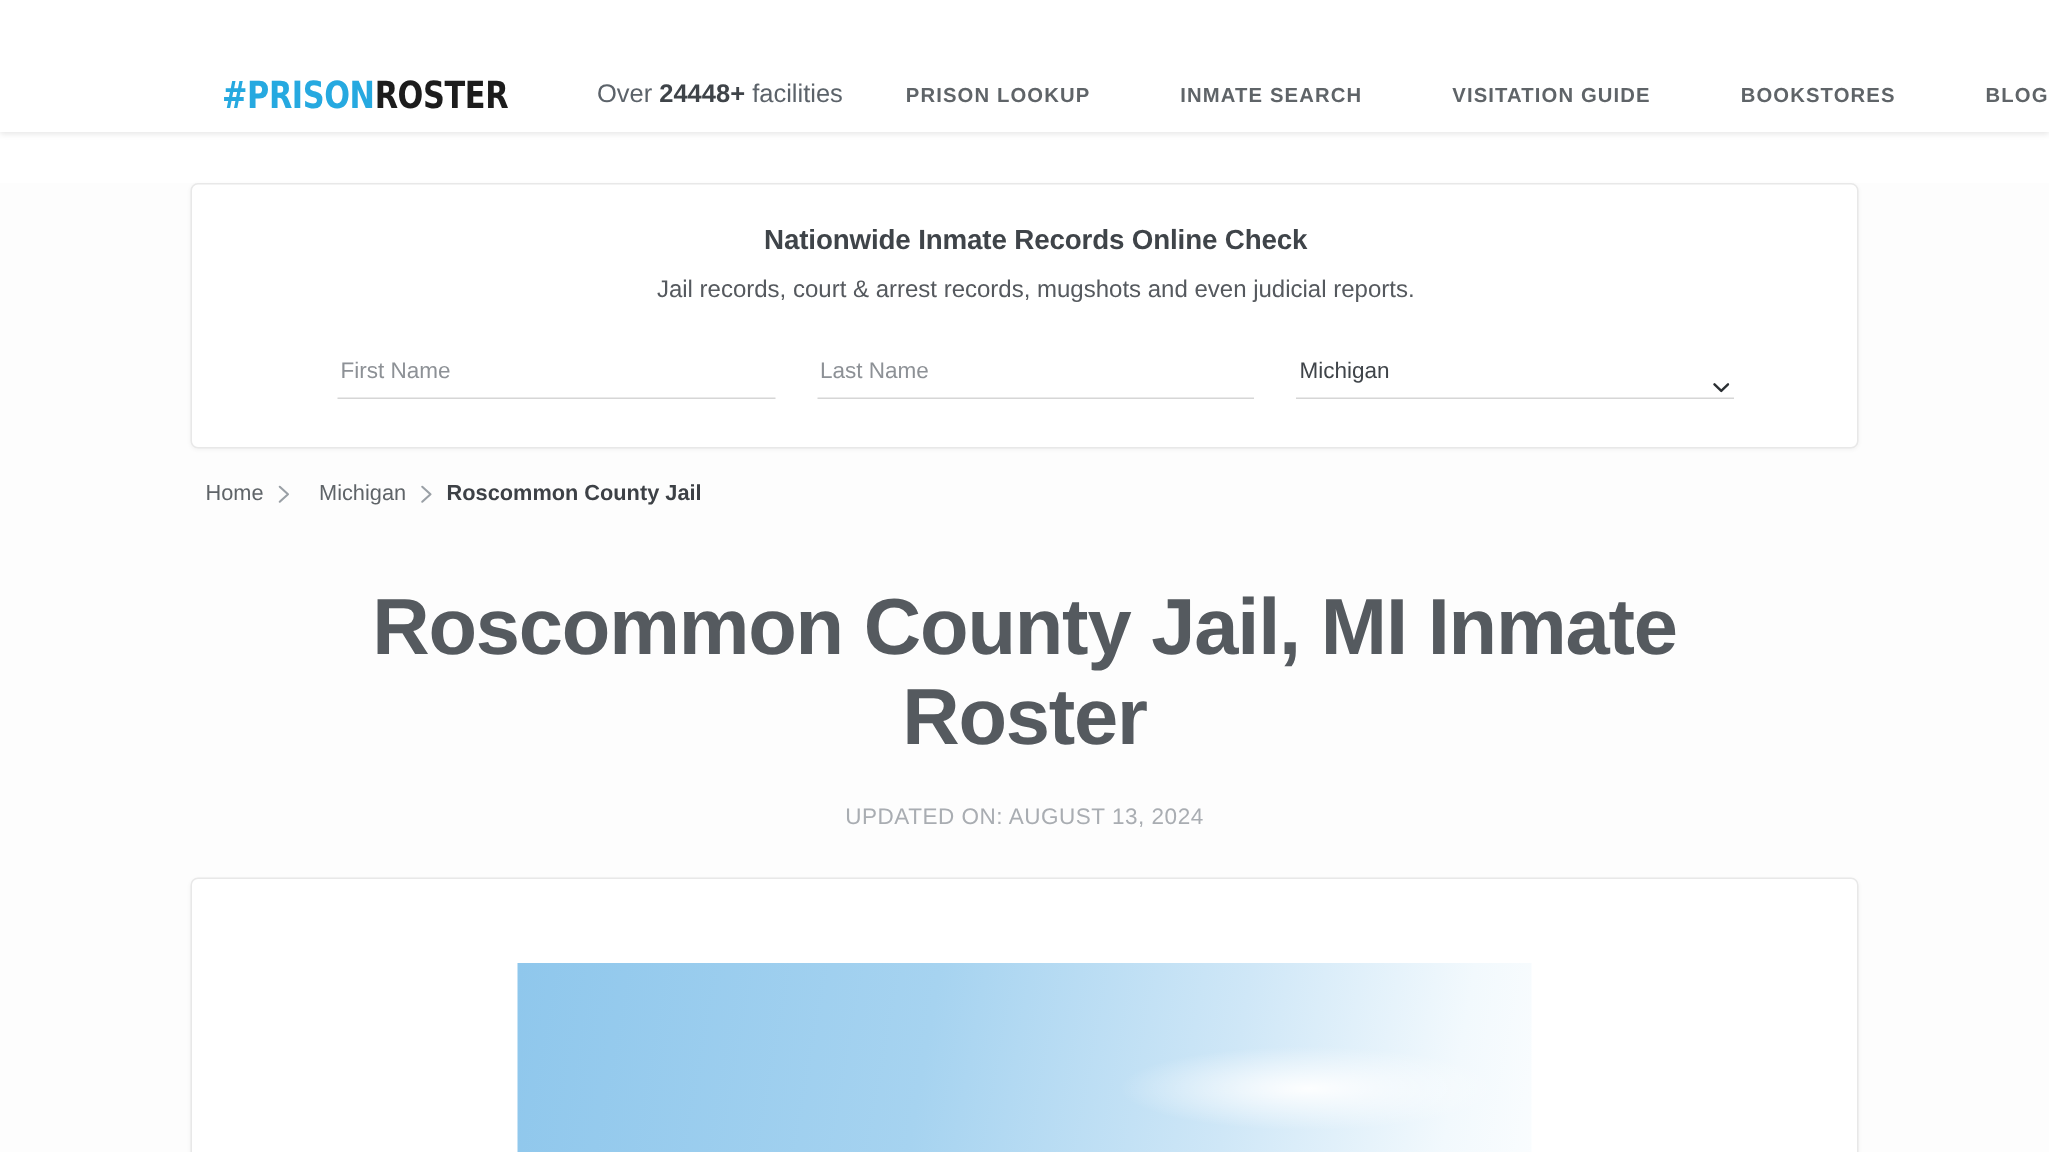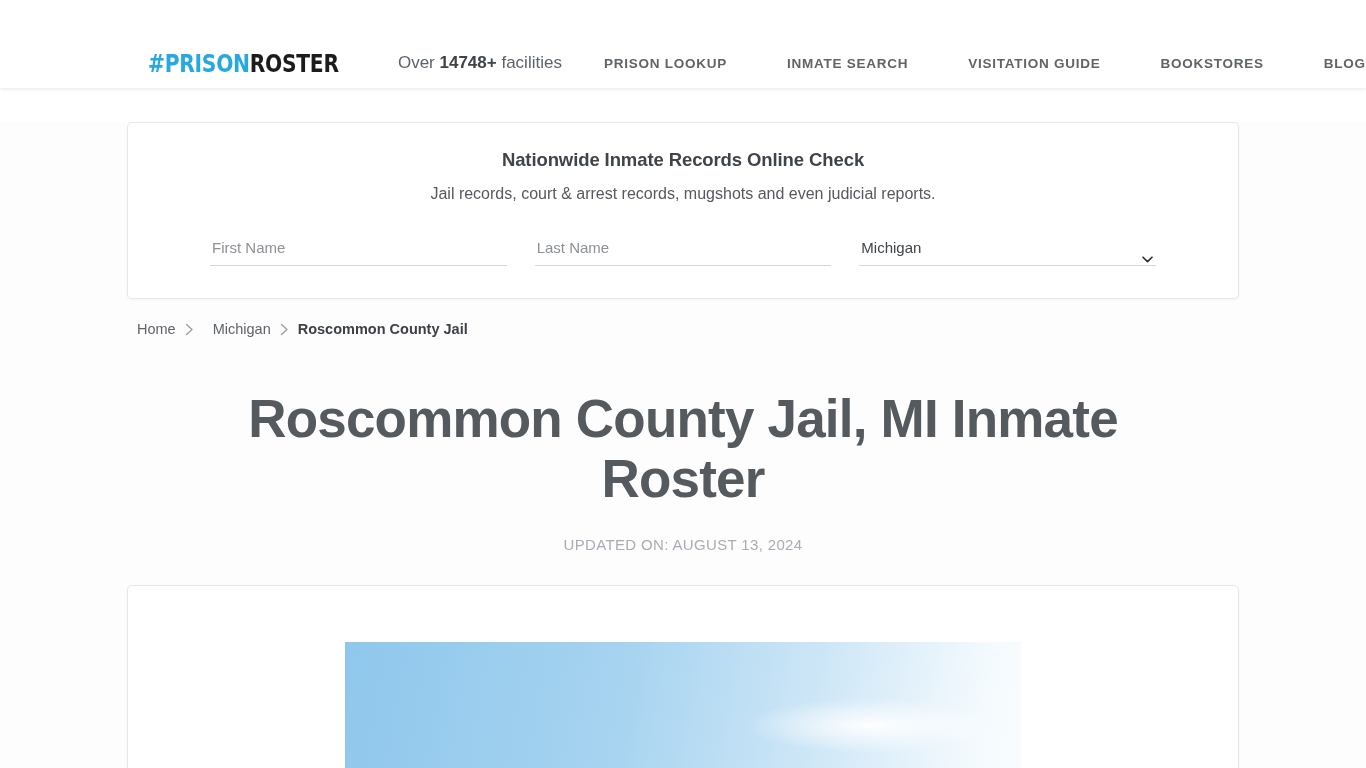--- a/index.html
+++ b/index.html
@@ -86,21 +86,21 @@
     margin: 0 auto;
   }
 
   
   .search-card {
     margin-top: 34px;
     background: #ffffff;
     border: 1px solid #e8e8e8;
     border-radius: 5px;
     box-shadow: 0 1px 3px rgba(0,0,0,0.045);
-    padding: 26px 30px 32px 30px;
+    padding: 26px 30px 32px 45px;
     text-align: center;
   }
 
   .search-title {
     font-size: 18.5px;
     font-weight: 700;
     color: #3f4449;
     letter-spacing: -0.1px;
   }
 
@@ -252,21 +252,21 @@
 <body>
 
 <header class="site-header">
   <div class="header-inner">
 
     <div class="logo">
       <span class="hash-part">#PRISON</span><span class="dark-part">ROSTER</span>
     </div>
 
     <div class="facility-count">
-      <span>Over </span><b>14748+</b><span> facilities</span>
+      <span>Over </span><b>24448+</b><span> facilities</span>
     </div>
 
     <nav class="main-nav">
       <a class="nav-link">PRISON LOOKUP</a>
       <a class="nav-link">INMATE SEARCH</a>
       <a class="nav-link">VISITATION GUIDE</a>
       <a class="nav-link">BOOKSTORES</a>
       <a class="nav-link">BLOG</a>
     </nav>
 

